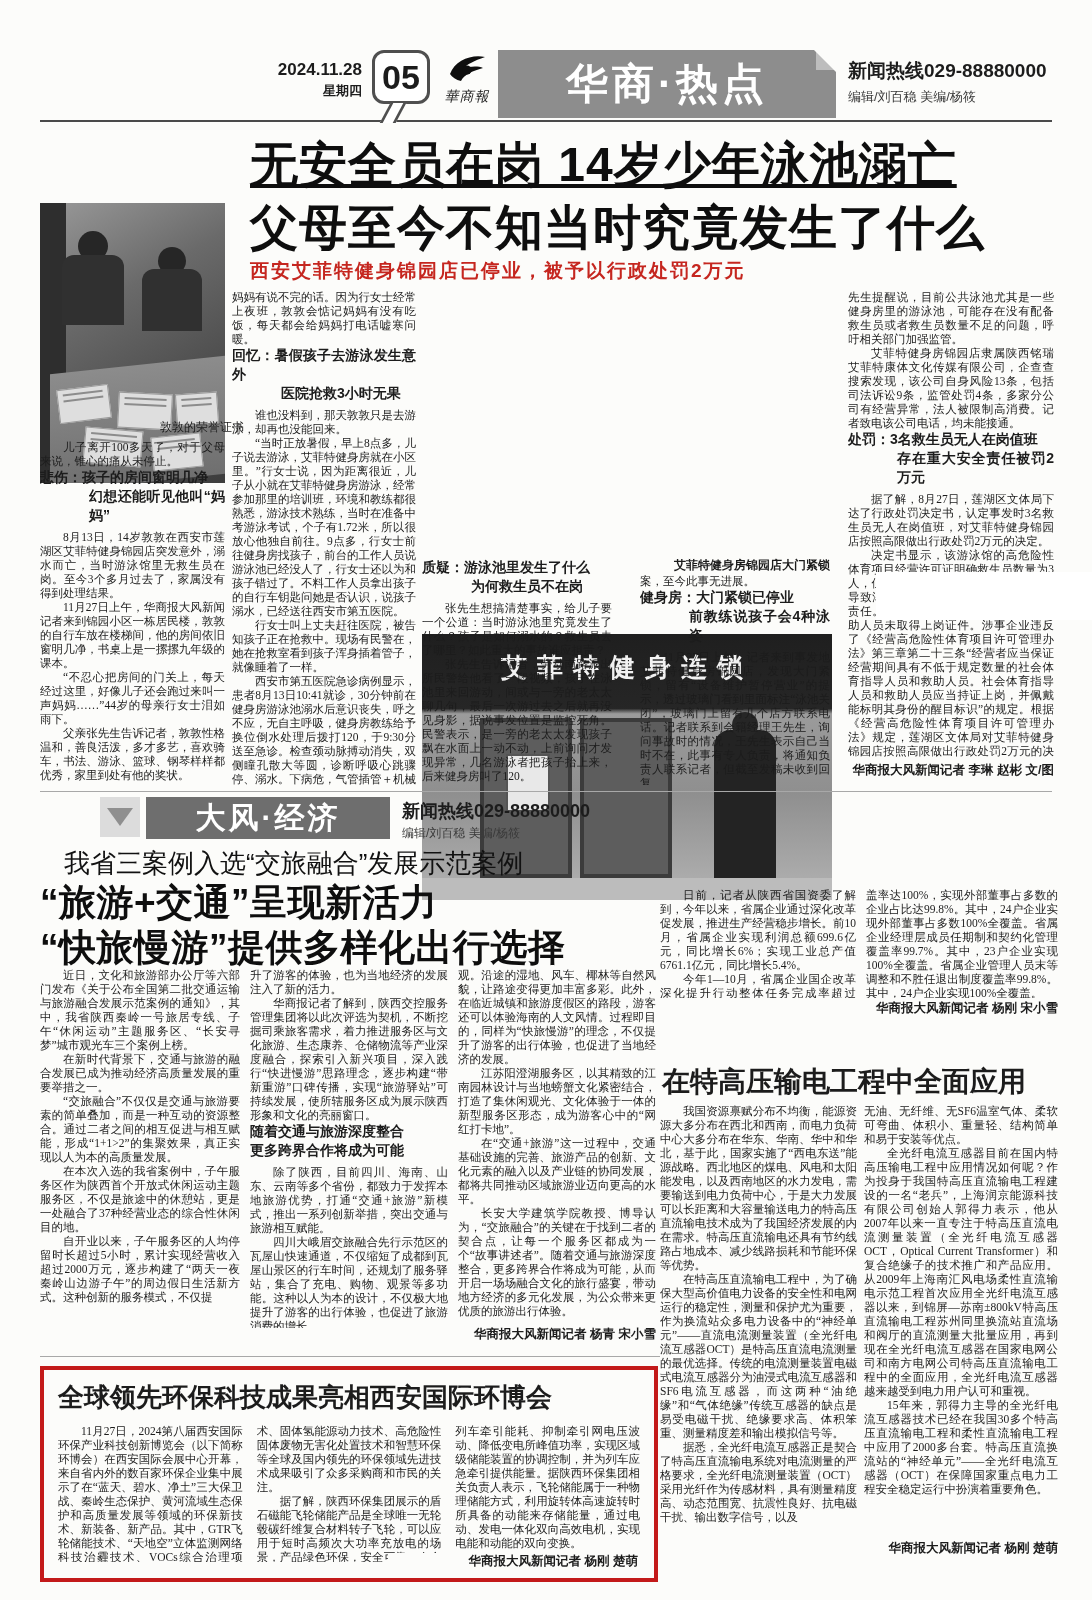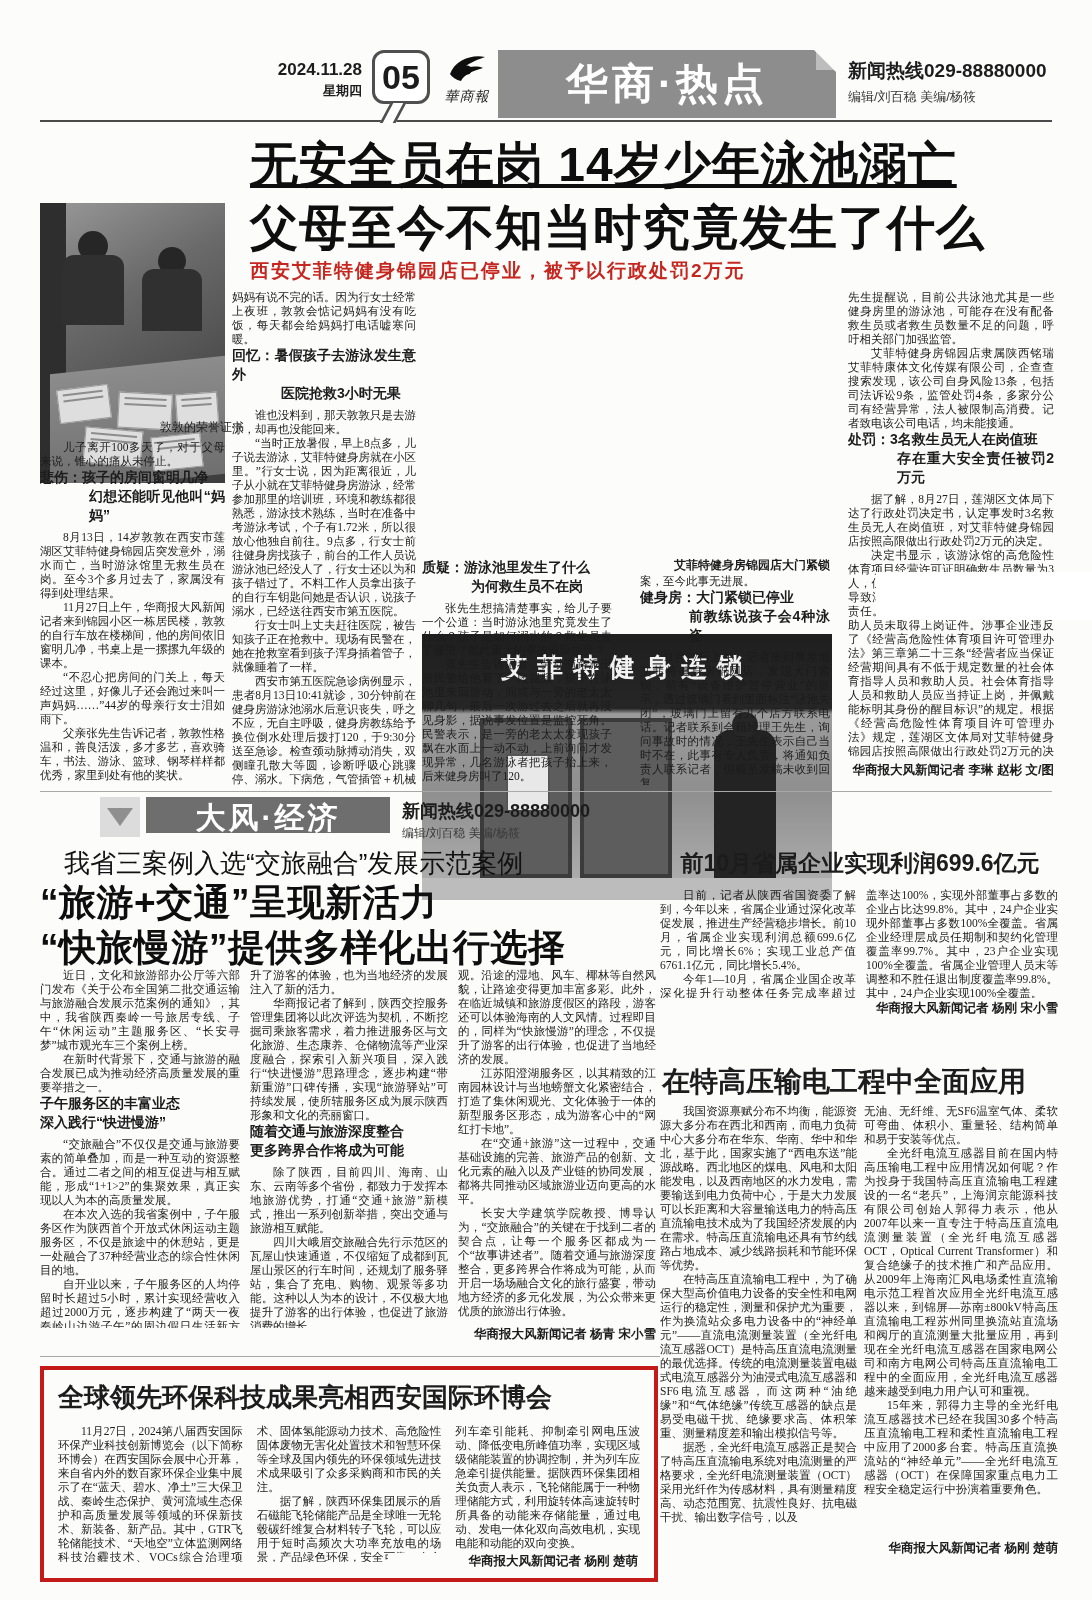--- a/index.html
+++ b/index.html
@@ -214,36 +214,35 @@
   </div>
   <div class="abs byline" style="left:848px;top:762px;width:206px;">华商报大风新闻记者 李琳 赵彬 文/图</div>
 
   <div class="abs redaction" style="left:876px;top:572px;width:216px;height:48px;"></div>
 
   <div class="abs rule-light" style="left:40px;top:791px;width:1012px;height:1px;"></div>
 
   <div class="abs tri-box" style="left:100px;top:797px;">
     <div class="tri"></div>
   </div>
-  <div class="abs econ-band" style="left:146px;top:797px;width:244px;height:36px;">
+  <div class="abs econ-band" style="left:146px;top:797px;width:244px;height:42px;">
     <div class="econ-band-title">大风·经济</div>
   </div>
   <div class="abs" style="left:402px;top:799px;width:260px;">
     <div class="hotline-1" style="font-size:18px;">新闻热线029-88880000</div>
     <div class="hotline-2" style="font-size:12px;margin-top:2px;">编辑/刘百稳 美编/杨筱</div>
   </div>
 
   <div class="abs kicker" style="left:64px;top:846px;">我省三案例入选“交旅融合”发展示范案例</div>
   <div class="abs econ-h" style="left:40px;top:878px;">“旅游+交通”呈现新活力</div>
   <div class="abs econ-h" style="left:40px;top:923px;">“快旅慢游”提供多样化出行选择</div>
 
   <div class="abs body-col" style="left:40px;top:968px;width:200px;height:360px;">
     <p>近日，文化和旅游部办公厅等六部门发布《关于公布全国第二批交通运输与旅游融合发展示范案例的通知》，其中，我省陕西秦岭一号旅居专线、子午“休闲运动”主题服务区、“长安寻梦”城市观光车三个案例上榜。</p>
     <p>在新时代背景下，交通与旅游的融合发展已成为推动经济高质量发展的重要举措之一。</p>
-    <div class="subhead flush"><span>子午服务区的丰富业态</span><span class="l2">深入践行“快进慢游”</span></div>
     <p>“交旅融合”不仅仅是交通与旅游要素的简单叠加，而是一种互动的资源整合。通过二者之间的相互促进与相互赋能，形成“1+1&gt;2”的集聚效果，真正实现以人为本的高质量发展。</p>
     <p>在本次入选的我省案例中，子午服务区作为陕西首个开放式休闲运动主题服务区，不仅是旅途中的休憩站，更是一处融合了37种经营业态的综合性休闲目的地。</p>
     <p>自开业以来，子午服务区的人均停留时长超过5小时，累计实现经营收入超过2000万元，逐步构建了“两天一夜 秦岭山边游子午”的周边假日生活新方式。这种创新的服务模式，不仅提</p>
   </div>
 
   <div class="abs body-col" style="left:250px;top:968px;width:198px;height:360px;">
     <p class="cont">升了游客的体验，也为当地经济的发展注入了新的活力。</p>
     <p>华商报记者了解到，陕西交控服务管理集团将以此次评选为契机，不断挖掘司乘旅客需求，着力推进服务区与文化旅游、生态康养、仓储物流等产业深度融合，探索引入新兴项目，深入践行“快进慢游”思路理念，逐步构建“带新重游”口碑传播，实现“旅游驿站”可持续发展，使所辖服务区成为展示陕西形象和文化的亮丽窗口。</p>
     <div class="subhead flush"><span>随着交通与旅游深度整合</span><span class="l2">更多跨界合作将成为可能</span></div>
     <p>除了陕西，目前四川、海南、山东、云南等多个省份，都致力于发挥本地旅游优势，打通“交通+旅游”新模式，推出一系列创新举措，突出交通与旅游相互赋能。</p>
@@ -252,21 +251,20 @@
   </div>
 
   <div class="abs body-col" style="left:458px;top:968px;width:198px;height:352px;">
     <p class="cont">观。沿途的湿地、风车、椰林等自然风貌，让路途变得更加丰富多彩。此外，在临近城镇和旅游度假区的路段，游客还可以体验海南的人文风情。过程即目的，同样为“快旅慢游”的理念，不仅提升了游客的出行体验，也促进了当地经济的发展。</p>
     <p>江苏阳澄湖服务区，以其精致的江南园林设计与当地螃蟹文化紧密结合，打造了集休闲观光、文化体验于一体的新型服务区形态，成为游客心中的“网红打卡地”。</p>
     <p>在“交通+旅游”这一过程中，交通基础设施的完善、旅游产品的创新、文化元素的融入以及产业链的协同发展，都将共同推动区域旅游业迈向更高的水平。</p>
     <p>长安大学建筑学院教授、博导认为，“交旅融合”的关键在于找到二者的契合点，让每一个服务区都成为一个“故事讲述者”。随着交通与旅游深度整合，更多跨界合作将成为可能，从而开启一场场融合文化的旅行盛宴，带动地方经济的多元化发展，为公众带来更优质的旅游出行体验。</p>
   </div>
   <div class="abs byline" style="left:458px;top:1326px;width:198px;">华商报大风新闻记者 杨青 宋小雪</div>
 
-  <div class="abs soe-title" style="left:660px;top:848px;width:400px;">前10月省属企业实现利润699.6亿元</div>
   <div class="abs body-col" style="left:660px;top:888px;width:196px;height:110px;">
     <p>日前，记者从陕西省国资委了解到，今年以来，省属企业通过深化改革促发展，推进生产经营稳步增长。前10月，省属企业实现利润总额699.6亿元，同比增长6%；实现工业总产值6761.1亿元，同比增长5.4%。</p>
     <p>今年1—10月，省属企业国企改革深化提升行动整体任务完成率超过70%。省属企业董事会应建尽建，覆</p>
   </div>
   <div class="abs body-col" style="left:866px;top:888px;width:192px;height:110px;">
     <p class="cont">盖率达100%，实现外部董事占多数的企业占比达99.8%。其中，24户企业实现外部董事占多数100%全覆盖。省属企业经理层成员任期制和契约化管理覆盖率99.7%。其中，23户企业实现100%全覆盖。省属企业管理人员末等调整和不胜任退出制度覆盖率99.8%。其中，24户企业实现100%全覆盖。</p>
   </div>
   <div class="abs byline" style="left:866px;top:1000px;width:192px;">华商报大风新闻记者 杨刚 宋小雪</div>
 
   <div class="abs oct-title" style="left:662px;top:1063px;">在特高压输电工程中全面应用</div>

